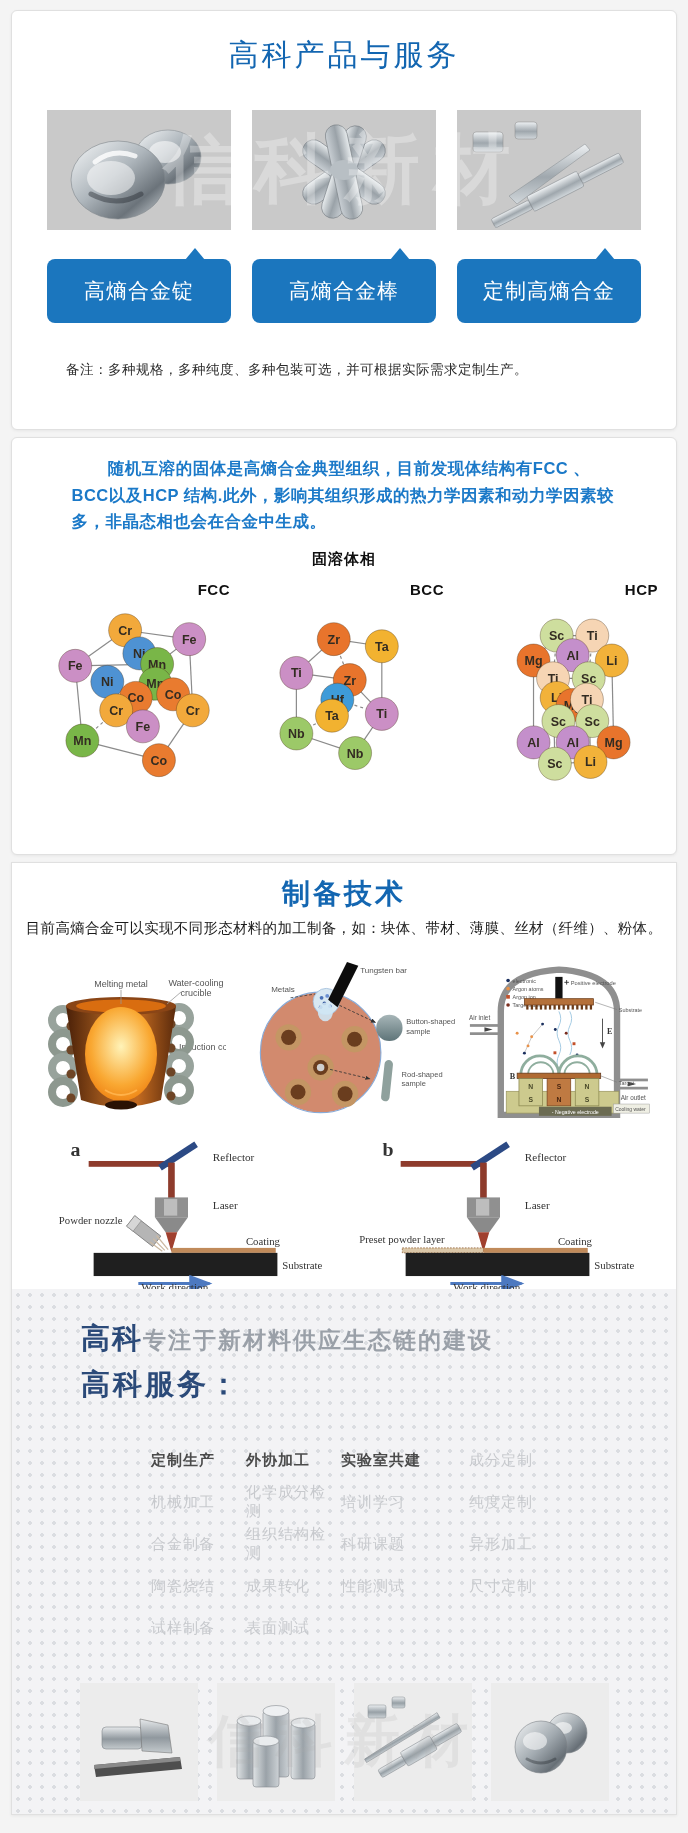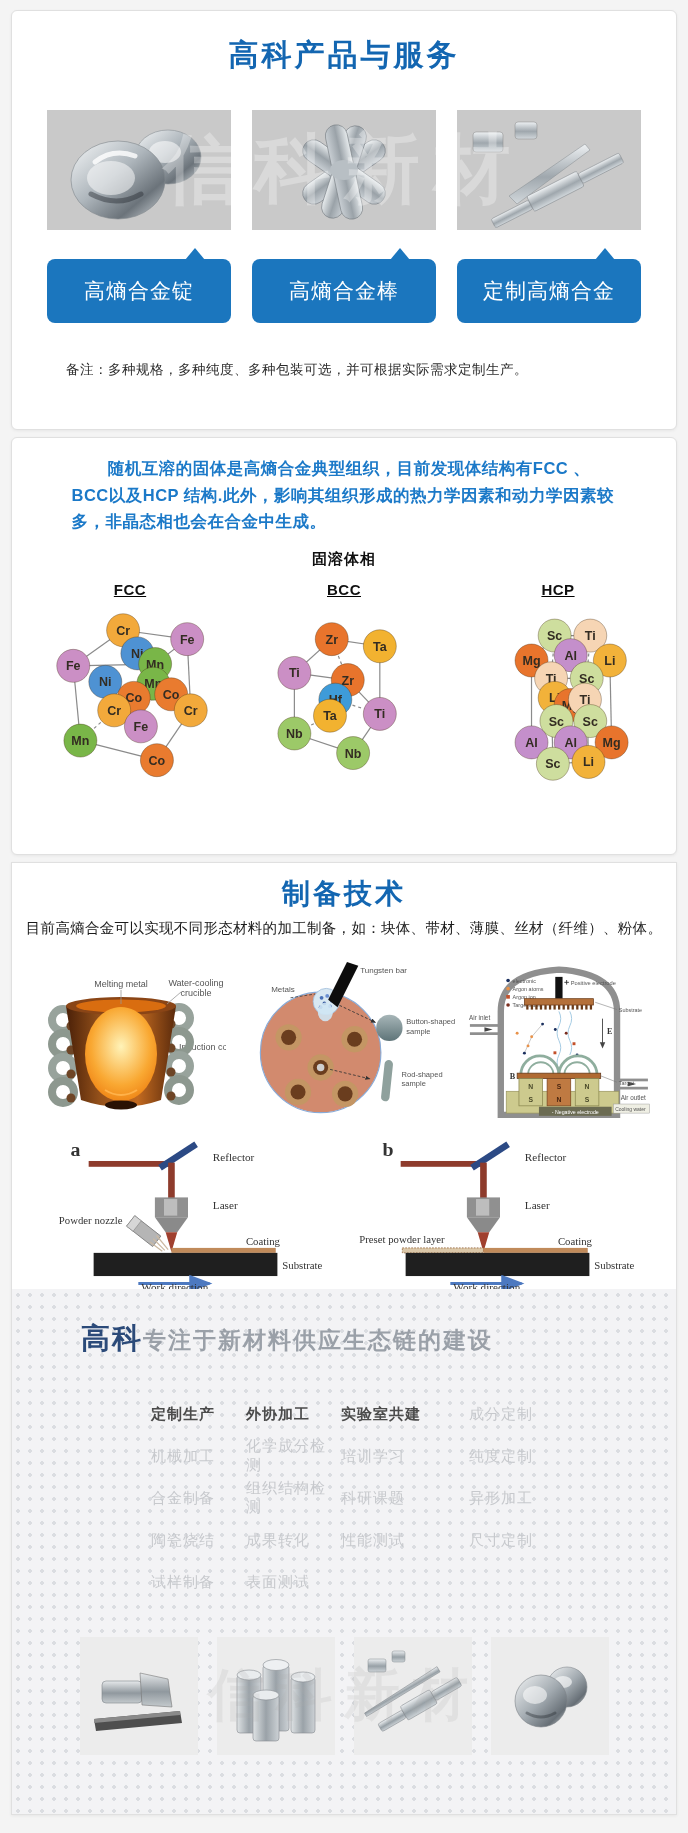--- a/index.html
+++ b/index.html
@@ -5,38 +5,38 @@
   html,body{margin:0;padding:0;}
   body{
     width:688px;height:1833px;position:relative;background:#f4f4f4;
     font-family:"Liberation Sans","DejaVu Sans",sans-serif;
     -webkit-font-smoothing:antialiased;overflow:hidden;
   }
   .stack{position:absolute;left:11px;top:10px;width:666px;}
   .card{background:#fff;border:1px solid #e0e0e0;border-radius:6px;box-sizing:border-box;box-shadow:0 1px 3px rgba(0,0,0,.06);}
   
   #card-products{height:420px;margin-bottom:7px;overflow:hidden;}
-  .main-title{margin-top:24px;text-align:center;font-size:30px;font-weight:bold;color:#1366b1;letter-spacing:3px;}
+  .main-title{margin-top:24px;text-align:center;font-size:30px;font-weight:normal;color:#1366b1;letter-spacing:3px;}
   .prod-row{display:flex;justify-content:center;gap:21px;margin-top:34px;position:relative;}
   .prod-img{width:184px;height:120px;background:#c9c9c9;overflow:hidden;}
   .wm{position:absolute;inset:0;display:flex;align-items:center;justify-content:center;
       font-size:76px;font-weight:bold;color:rgba(255,255,255,.30);letter-spacing:14px;pointer-events:none;}
   .btn-row{display:flex;justify-content:center;gap:21px;margin-top:29px;}
   .prod-btn{position:relative;width:184px;height:64px;background:#1b76be;border-radius:8px;color:#fff;
       font-size:21px;display:flex;align-items:center;justify-content:center;letter-spacing:1px;cursor:pointer;}
   .prod-btn::before{content:"";position:absolute;top:-11px;right:26px;
       border-left:10px solid transparent;border-right:10px solid transparent;border-bottom:12px solid #1b76be;}
   .note{margin:38px 0 0 54px;font-size:13.5px;color:#2b2b2b;letter-spacing:.5px;}
   
   #card-structure{height:418px;margin-bottom:7px;overflow:hidden;}
   .intro-blue{width:545px;margin:17px auto 15px;color:#1b79c8;font-weight:bold;font-size:16.5px;
       line-height:1.62;text-indent:2.2em;letter-spacing:.5px;}
   .subtitle{text-align:center;font-weight:bold;font-size:15px;color:#101010;margin-top:10px;letter-spacing:1px;}
   .phase-row{display:flex;justify-content:center;gap:14px;margin-top:12px;}
-  .phase{width:200px;text-align:center;text-decoration:underline;}
+  .phase{width:200px;text-align:right;}
   .phase-label{font-weight:bold;font-size:15px;color:#101010;letter-spacing:.5px;}
   .phase svg{margin-top:10px;}
   
   #card-bottom{border-radius:0;overflow:hidden;margin-bottom:8px;padding:0;}
   #prep{height:426px;background:#fff;overflow:hidden;}
   .prep-title{text-align:center;color:#1366b1;font-size:28px;font-weight:bold;margin-top:12px;letter-spacing:3px;}
   .prep-intro{text-align:center;font-size:14.5px;color:#1b1b1b;margin-top:6px;letter-spacing:.3px;}
   .prep-row1{display:flex;justify-content:center;align-items:flex-end;gap:8px;margin-top:8px;}
   .prep-row2{display:flex;justify-content:center;gap:14px;margin-top:2px;}
   
@@ -558,20 +558,21 @@
           <line x1="120" y1="190" x2="206" y2="190" stroke="#4d79c0" stroke-width="3.5" marker-end="url(#arrB)"></line>
           <text class="slab" x="164" y="199" font-size="13.5" text-anchor="middle">Work direction</text>
         </svg>
       </div>
     </div>
 
     <div id="services">
       <div class="headline">
         <span class="brand">高科</span><span class="headline-rest">专注于新材料供应生态链的建设</span>
       </div>
+      <div class="subheadline">高科服务：</div>
 
       <div class="svc-table">
           <div class="svc-head">定制生产</div>
           <div class="svc-head">外协加工</div>
           <div class="svc-head">实验室共建</div>
           <div class="svc-cell">成分定制</div>
           <div class="svc-cell">机械加工</div>
           <div class="svc-cell">化学成分检测</div>
           <div class="svc-cell">培训学习</div>
           <div class="svc-cell">纯度定制</div>

